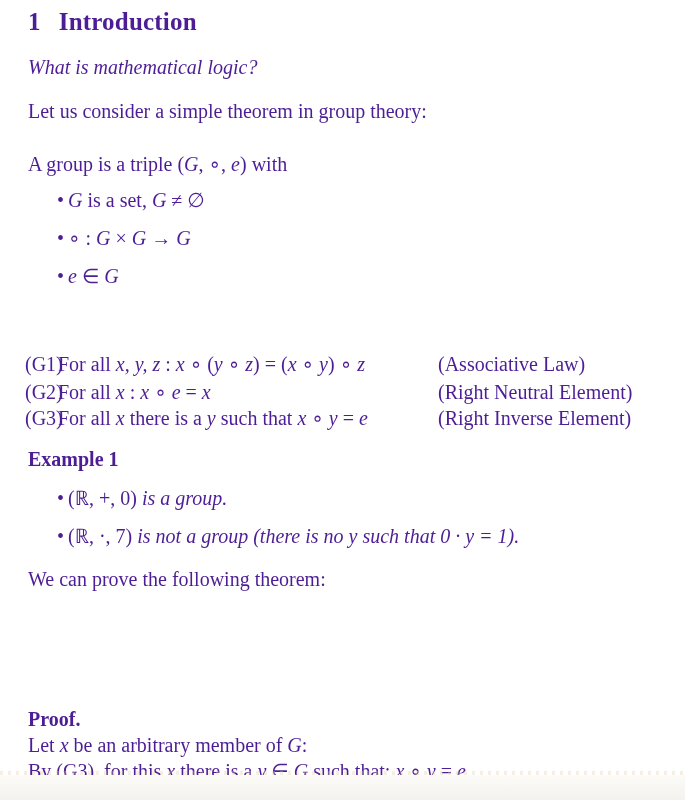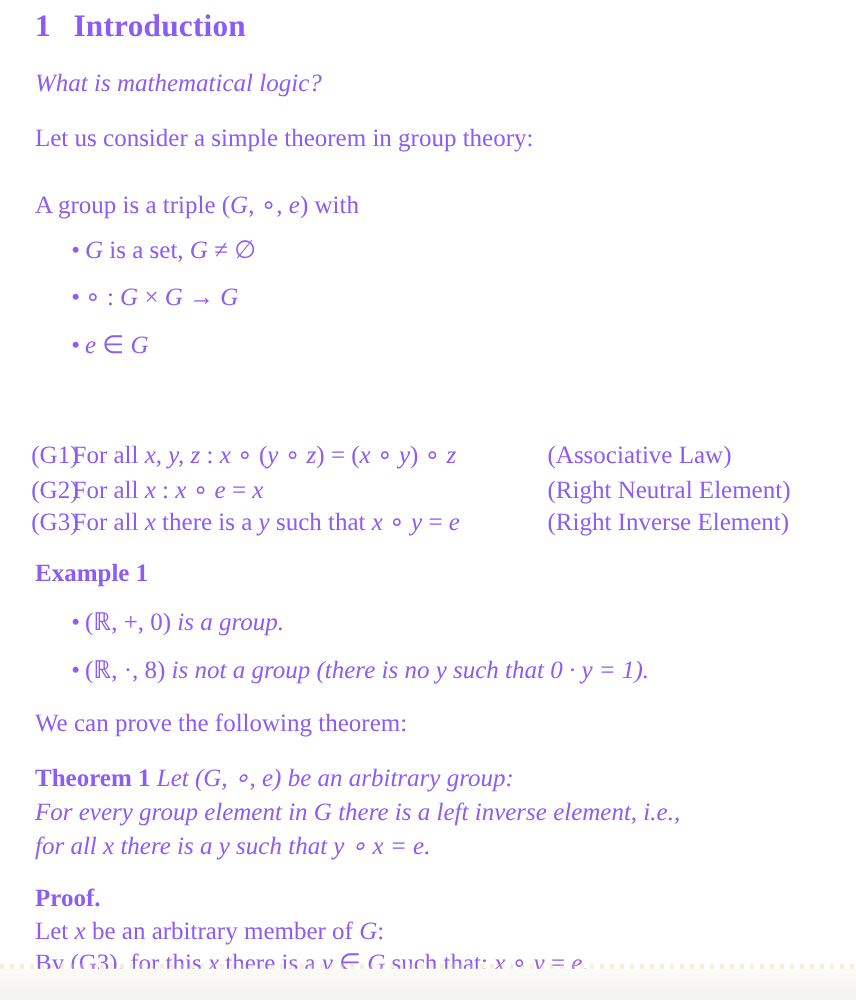--- a/index.html
+++ b/index.html
@@ -2,21 +2,21 @@
 <html><head>
 <meta charset="utf-8">
 <style>
   html, body { margin: 0; padding: 0; background: #ffffff; }
   .page {
     position: relative;
     width: 685px;
     height: 800px;
     background: #ffffff;
     font-family: "Liberation Serif", serif;
-    color: #8b5cf6;
+    color: #4c1d95;
     overflow: hidden;
   }
   .abs { position: absolute; white-space: nowrap; }
   .body-text { font-size: 20px; line-height: 26px; }
   .section-heading {
     font-size: 25px;
     font-weight: 700;
     letter-spacing: 0.2px;
   }
   .section-heading .sec-num { display: inline-block; margin-right: 18px; }
@@ -102,30 +102,25 @@
     <span class="axiom-formula"><span class="run-r">For all </span><span class="run-i">x</span><span class="run-r"> there is a </span><span class="run-i">y</span><span class="run-r"> such that </span><span class="run-i">x</span><span class="run-r"> ∘ </span><span class="run-i">y</span><span class="run-r"> = </span><span class="run-i">e</span></span>
     <span class="axiom-note">(Right Inverse Element)</span>
   </div>
 
   <div class="abs body-text bold" style="left:28px; top:446px;">Example 1</div>
 
   <div class="abs body-text bullet-line" style="top:485px;">
     <span class="bullet-dot">•</span><span><span class="run-r">(ℝ, +, 0)</span><span class="run-i"> is a group.</span></span>
   </div>
   <div class="abs body-text bullet-line" style="top:523px;">
-    <span class="bullet-dot">•</span><span><span class="run-r">(ℝ, ·, 8)</span><span class="run-i"> is not a group (there is no y such that 0 · y = 1).</span></span>
+    <span class="bullet-dot">•</span><span><span class="run-r">(ℝ, ·, 7)</span><span class="run-i"> is not a group (there is no y such that 0 · y = 1).</span></span>
   </div>
 
   <div class="abs body-text" style="left:28px; top:566px;"><span class="run-r">We can prove the following theorem:</span></div>
 
-  <div class="abs body-text multiline thm-lines" style="left:28px; top:610px;">
-    <div><span class="run-b">Theorem 1</span><span class="run-i"> Let (G, ∘, e) be an arbitrary group:</span></div>
-    <div><span class="run-i">For every group element in G there is a left inverse element, i.e.,</span></div>
-    <div><span class="run-i">for all x there is a y such that y ∘ x = e.</span></div>
-  </div>
 
   <div class="abs body-text multiline proof-lines" style="left:28px; top:706px;">
     <div class="bold">Proof.</div>
     <div><span class="run-r">Let </span><span class="run-i">x</span><span class="run-r"> be an arbitrary member of </span><span class="run-i">G</span><span class="run-r">:</span></div>
     <div><span class="run-r">By (G3), for this </span><span class="run-i">x</span><span class="run-r"> there is a </span><span class="run-i">y</span><span class="run-r"> ∈ </span><span class="run-i">G</span><span class="run-r"> such that: </span><span class="run-i">x</span><span class="run-r"> ∘ </span><span class="run-i">y</span><span class="run-r"> = </span><span class="run-i">e</span><span class="run-r">.</span></div>
   </div>
 
   <div class="page-bottom-edge"></div>
 
 </div>

